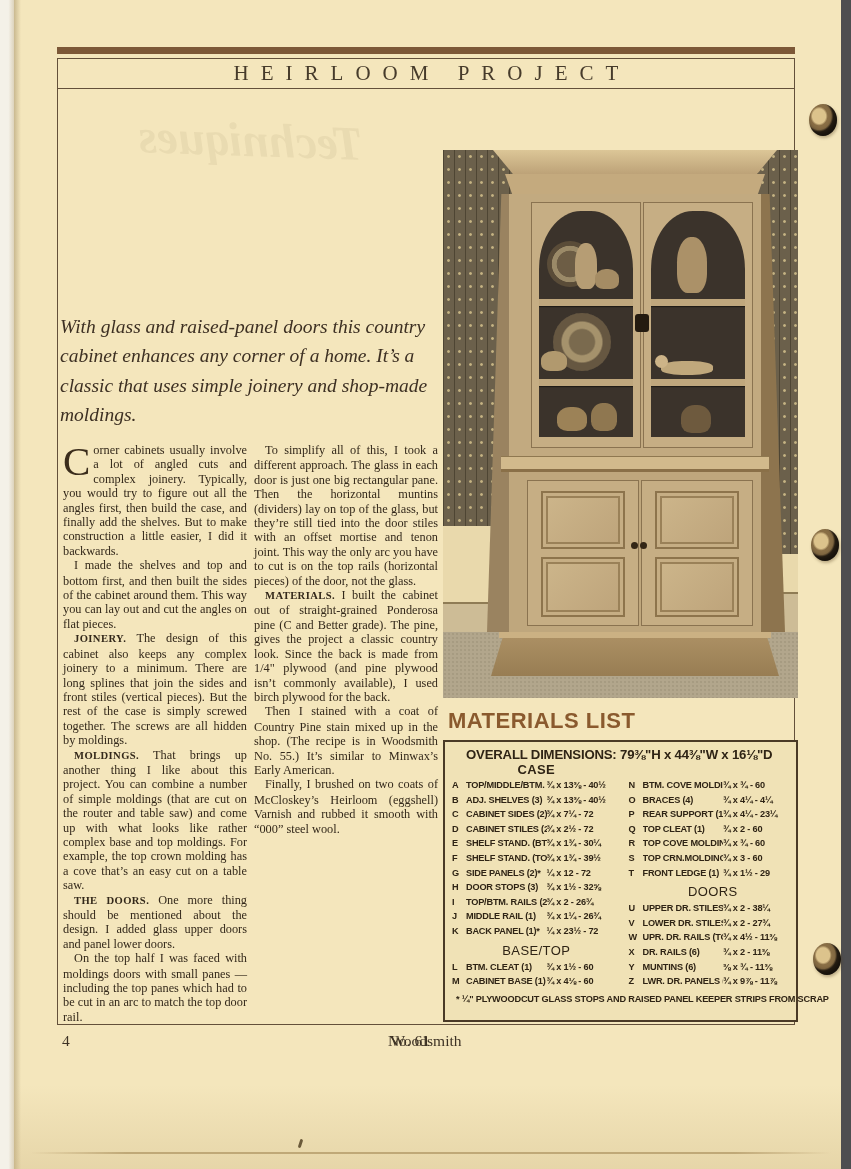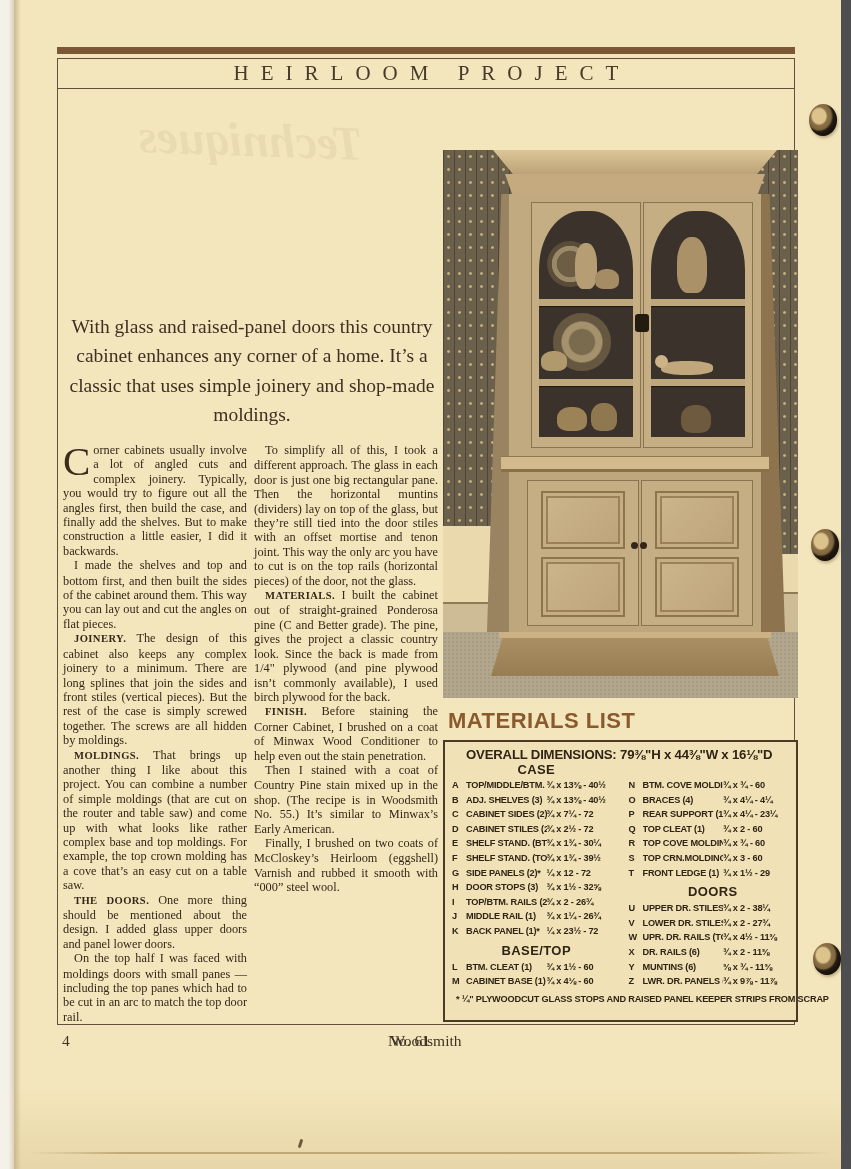--- a/index.html
+++ b/index.html
@@ -31,22 +31,22 @@
     font-size:21px;letter-spacing:12px;text-indent:12px;color:#463b2b}
   .frame{position:absolute;left:57px;top:89px;width:738px;height:936px;box-sizing:border-box;
     border-left:1px solid #63503a;border-right:1px solid #63503a;border-bottom:1px solid #63503a}
   
   .ghost{position:absolute;left:78px;top:112px;width:345px;text-align:center;
     font-size:48px;font-style:italic;font-weight:bold;color:rgba(110,85,45,.08);
     transform:scaleX(-1) rotate(-2deg);pointer-events:none}
   
   .title{position:absolute;left:63px;top:170px;width:377px;text-align:center;
     font-weight:bold;font-size:59px;line-height:.98;color:#4b3620;letter-spacing:1px}
-  .subtitle{position:absolute;left:60px;top:312px;width:384px;text-align:center;
-    font-size:19.5px;line-height:1.5;color:#3d3023}
+  .subtitle{position:absolute;left:60px;top:312px;width:384px;text-align:left;
+    font-style:italic;font-size:19.5px;line-height:1.5;color:#3d3023}
   
   .col{position:absolute;width:184px;color:#33281a}
   .col1{left:63px;top:443px}
   .col2{left:254px;top:443px}
   .bpara{margin:0;text-align:justify;font-size:12.3px;line-height:14.4px;text-indent:11px}
   .bpara.first{text-indent:0}
   .dropcap{float:left;font-size:41px;line-height:32px;padding:2px 3px 0 0;color:#3b2d1c}
   .lead{font-weight:bold;font-size:10.6px;letter-spacing:.4px}
   
   .photo{position:absolute;left:443px;top:150px;width:355px;height:548px;overflow:hidden;
@@ -106,21 +106,21 @@
     color:#2f2415;padding:5px 7px 3px 7px}
   .overall{font-weight:bold;font-size:13.2px;padding-left:14px;white-space:nowrap;letter-spacing:-.2px}
   .case-hd{font-weight:bold;font-size:13px;width:50%;text-align:center;letter-spacing:.3px}
   .mat-cols{display:flex;gap:8px;margin-top:1px}
   .mcol{width:50%}
   .mrow{display:flex;font-weight:bold;font-size:9.2px;line-height:14.6px;
     white-space:nowrap;letter-spacing:-.2px}
   .mkey{width:14px}
   .mname{flex:1;overflow:hidden}
   .mdims{width:74px}
-  .subhd{text-align:center;font-weight:bold;font-size:13px;letter-spacing:.4px;
+  .subhd{text-align:center;font-weight:normal;font-size:13px;letter-spacing:.4px;
     margin:4px 0 2px;line-height:15px}
   .mfoot{display:flex;font-weight:bold;font-size:9.2px;letter-spacing:-.2px;
     margin-top:5px;white-space:nowrap}
   .mfoot .fl{width:92px;padding-left:4px}
   
   .pfoot{position:absolute;top:1032px;font-size:15.5px;color:#3d3224}
   .pf-num{left:62px}
   .pf-mag{left:57px;width:738px;text-align:center}
   .pf-issue{left:40px;width:738px;text-align:center}
 </style>
@@ -159,21 +159,20 @@
       <p class="bpara"><b class="lead">THE DOORS.</b><span> One more thing should be mentioned about the design. I added glass upper doors and panel lower doors.</span></p>
       <p class="bpara"><b class="lead"></b><span>On the top half I was faced with moldings doors with small panes — including the top panes which had to be cut in an arc to match the top door rail.</span></p>
     </div>
 </div>
 
 <div class="col col2">
   <div>
 
   <p class="bpara"><b class="lead"></b><span>To simplify all of this, I took a different approach. The glass in each door is just one big rectangular pane. Then the horizontal muntins (dividers) lay on top of the glass, but they’re still tied into the door stiles with an offset mortise and tenon joint. This way the only arc you have to cut is on the top rails (horizontal pieces) of the door, not the glass.</span></p>
       <p class="bpara"><b class="lead">MATERIALS.</b><span> I built the cabinet out of straight-grained Ponderosa pine (C and Better grade). The pine, gives the project a classic country look. Since the back is made from 1/4" plywood (and pine plywood isn’t commonly available), I used birch plywood for the back.</span></p>
-      <p class="bpara"><b class="lead">FINISH.</b><span> Before staining the Corner Cabinet, I brushed on a coat of Minwax Wood Conditioner to help even out the stain penetration.</span></p>
       <p class="bpara"><b class="lead"></b><span>Then I stained with a coat of Country Pine stain mixed up in the shop. (The recipe is in Woodsmith No. 55.) It’s similar to Minwax’s Early American.</span></p>
       <p class="bpara"><b class="lead"></b><span>Finally, I brushed on two coats of McCloskey’s Heirloom (eggshell) Varnish and rubbed it smooth with “000” steel wool.</span></p>
     </div>
 </div>
 
 <div class="photo">
   <div class="wallpaper wall-l"></div>
   <div class="wallpaper wall-r"></div>
   <div class="baseboard bb-l"></div>
   <div class="baseboard bb-r"></div>

